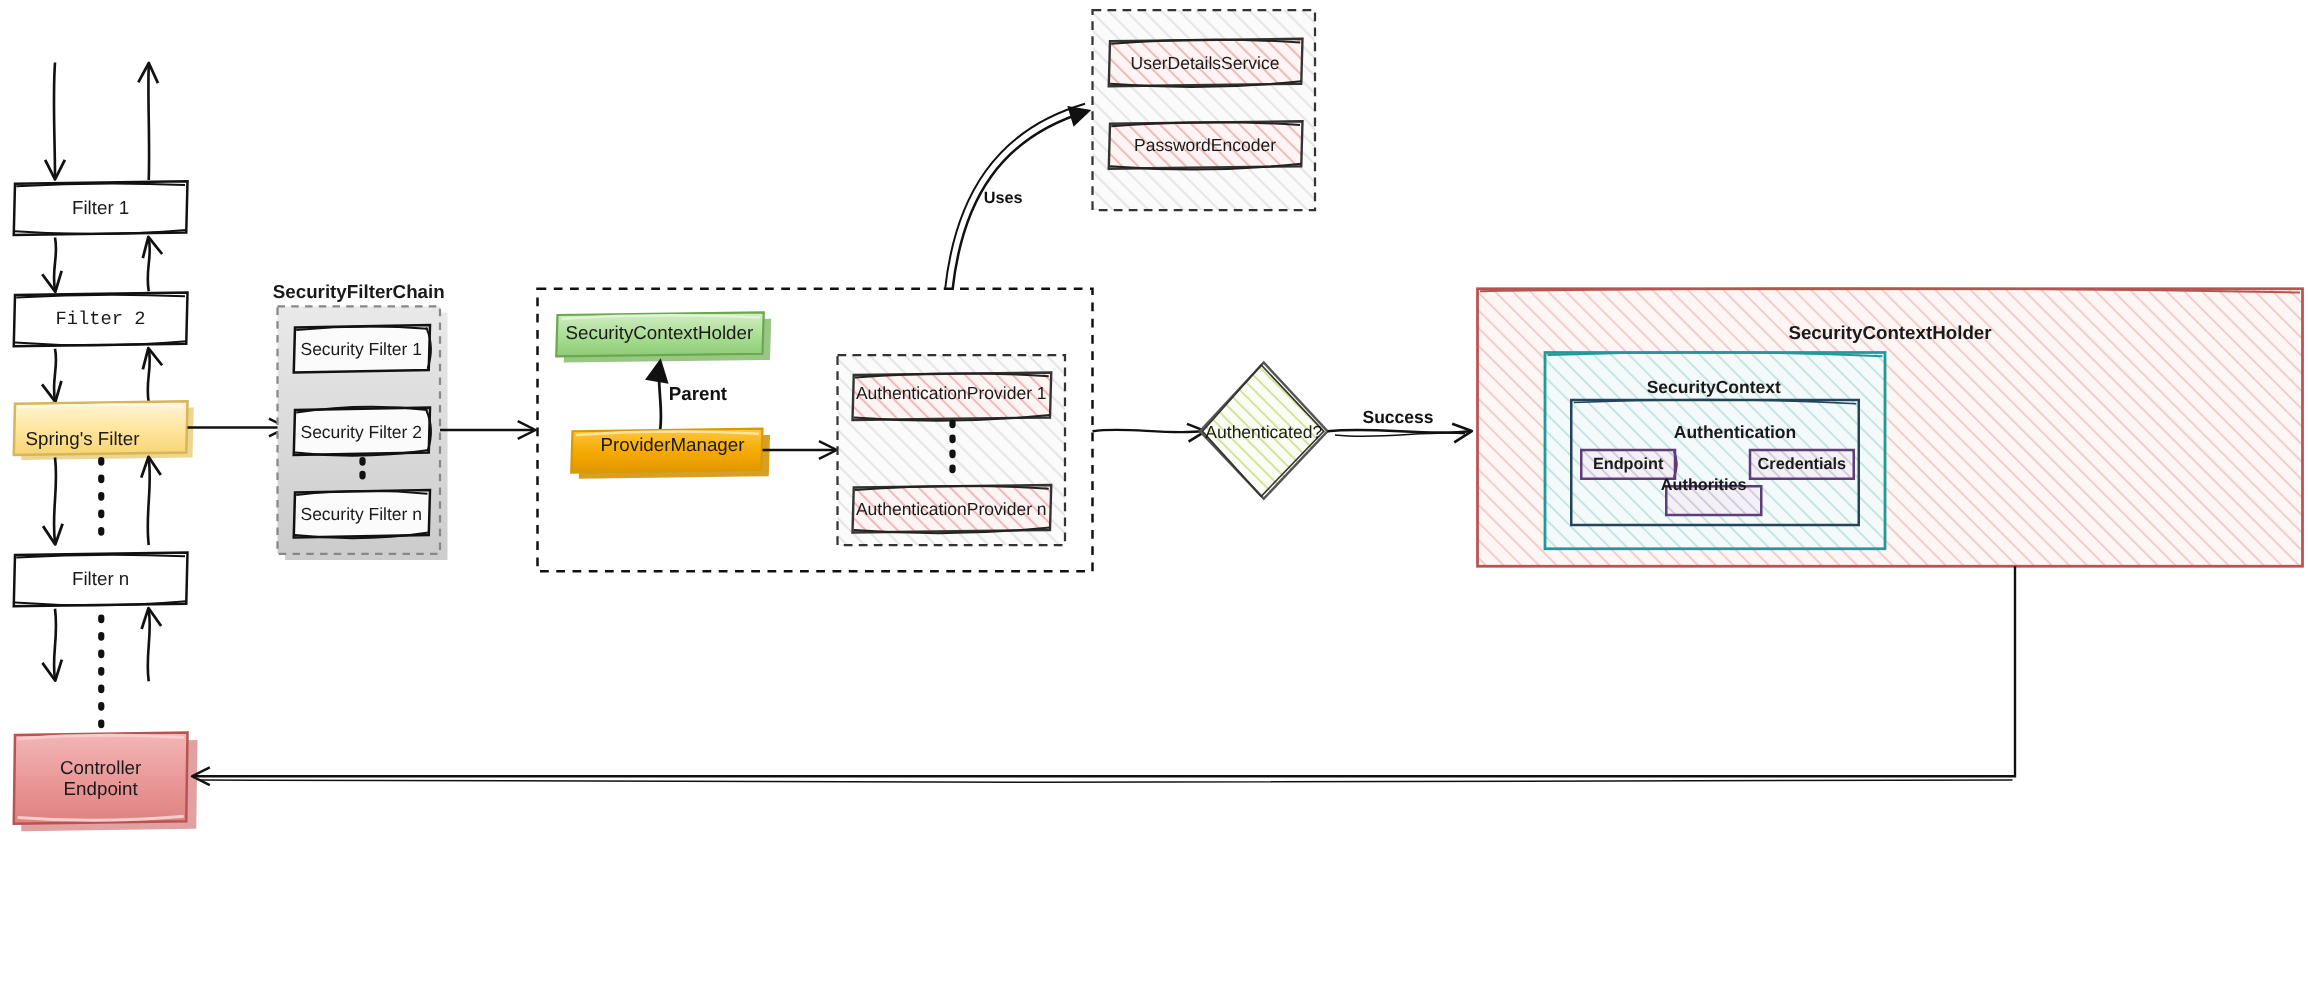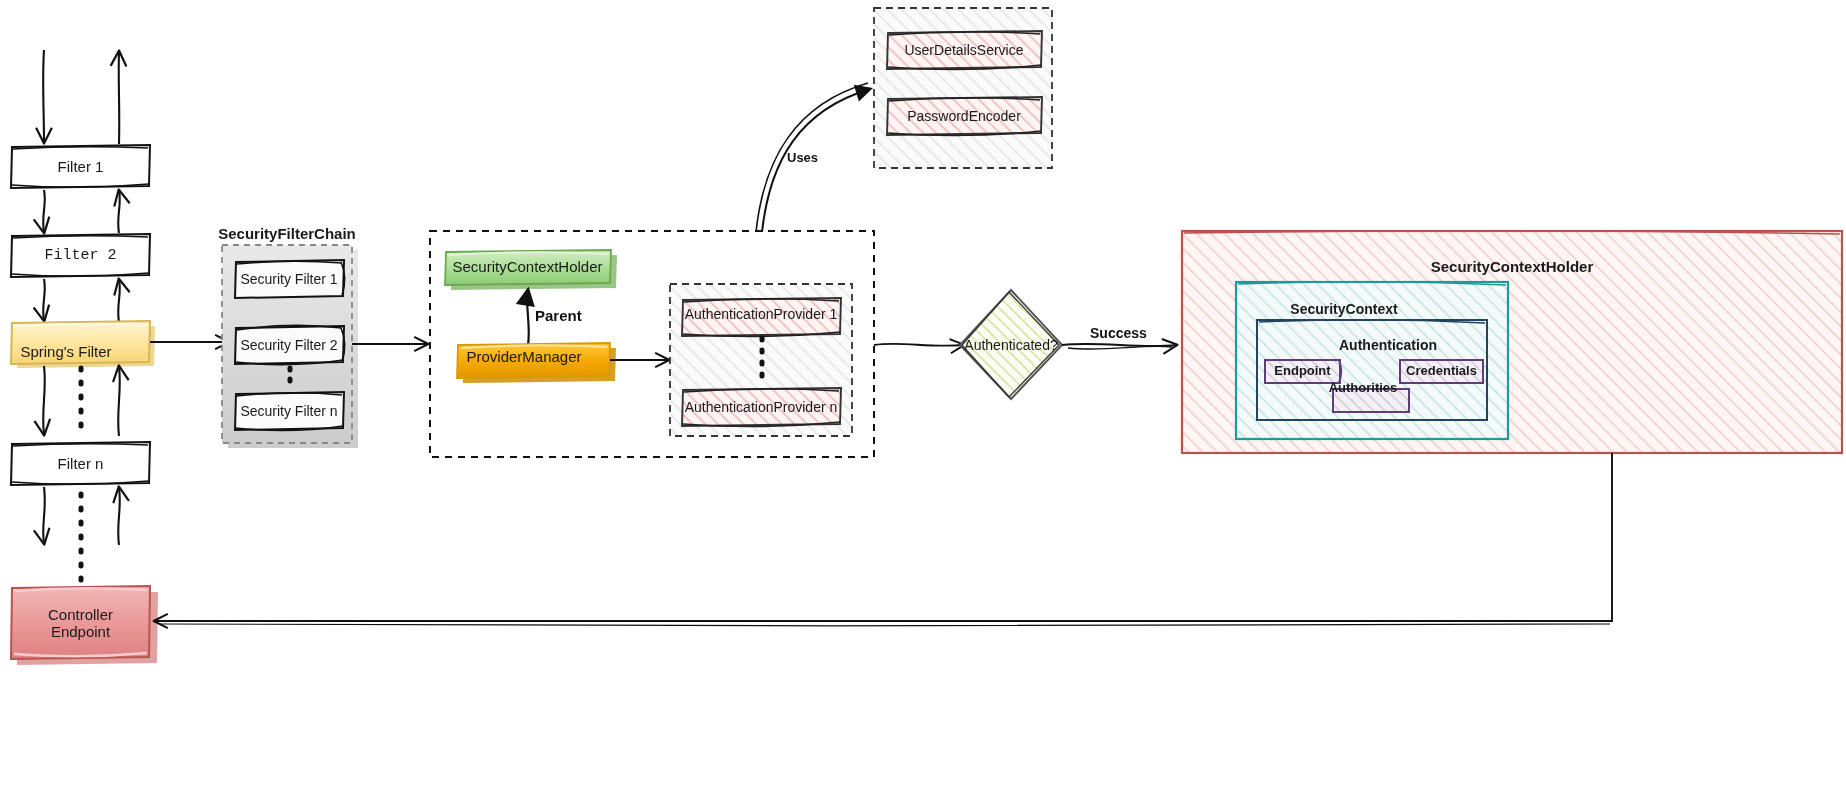--- a/index.html
+++ b/index.html
@@ -315,31 +315,31 @@
     <span>Endpoint</span>
   </div>
 
   <div class="node-label lbl-15 lbl-bold" style="left:212px; top:224px; width:150px; height:20px;">SecurityFilterChain</div>
   <div class="node-label lbl-14" style="left:235px; top:261px; width:108px; height:36px;">Security Filter 1</div>
   <div class="node-label lbl-14" style="left:235px; top:327px; width:108px; height:36px;">Security Filter 2</div>
   <div class="node-label lbl-14" style="left:235px; top:393px; width:108px; height:36px;">Security Filter n</div>
 
   <div class="node-label lbl-15" style="left:445px; top:250px; width:165px; height:34px;">SecurityContextHolder</div>
   <div class="free-label lbl-15 lbl-bold" style="left:535px; top:307px; font-weight:bold; font-size:15px;">Parent</div>
-  <div class="node-label lbl-15" style="left:448px; top:343px; width:152px; height:28px;">ProviderManager</div>
+  <div class="node-label lbl-15" style="left:462px; top:343px; width:152px; height:28px;">ProviderManager</div>
   <div class="node-label lbl-14" style="left:682px; top:299px; width:158px; height:30px;">AuthenticationProvider 1</div>
   <div class="node-label lbl-14" style="left:682px; top:389px; width:158px; height:36px;">AuthenticationProvider n</div>
 
   <div class="free-label lbl-13 lbl-bold" style="left:787px; top:150px; font-size:13px; font-weight:bold;">Uses</div>
   <div class="node-label lbl-14" style="left:887px; top:32px; width:154px; height:36px;">UserDetailsService</div>
   <div class="node-label lbl-14" style="left:887px; top:98px; width:154px; height:36px;">PasswordEncoder</div>
 
   <div class="node-label lbl-14" style="left:949px; top:333px; width:124px; height:24px;">Authenticated?</div>
   <div class="free-label lbl-14 lbl-bold" style="left:1090px; top:325px; font-size:14px; font-weight:bold;">Success</div>
 
   <div class="node-label lbl-15 lbl-bold" style="left:1182px; top:257px; width:660px; height:20px;">SecurityContextHolder</div>
-  <div class="node-label lbl-14 lbl-bold" style="left:1236px; top:300px; width:216px; height:18px;">SecurityContext</div>
+  <div class="node-label lbl-14 lbl-bold" style="left:1263px; top:300px; width:216px; height:18px;">SecurityContext</div>
   <div class="node-label lbl-14 lbl-bold" style="left:1257px; top:336px; width:230px; height:18px;padding-left:16px;">Authentication</div>
   <div class="node-label lbl-13 lbl-bold" style="left:1265px; top:360px; width:75px; height:23px;">Endpoint</div>
   <div class="node-label lbl-13 lbl-bold" style="left:1400px; top:360px; width:83px; height:23px;">Credentials</div>
   <div class="node-label lbl-13 lbl-bold" style="left:1333px; top:377px; width:60px; height:23px;">Authorities</div>
 
 </div>
 
 </body></html>

